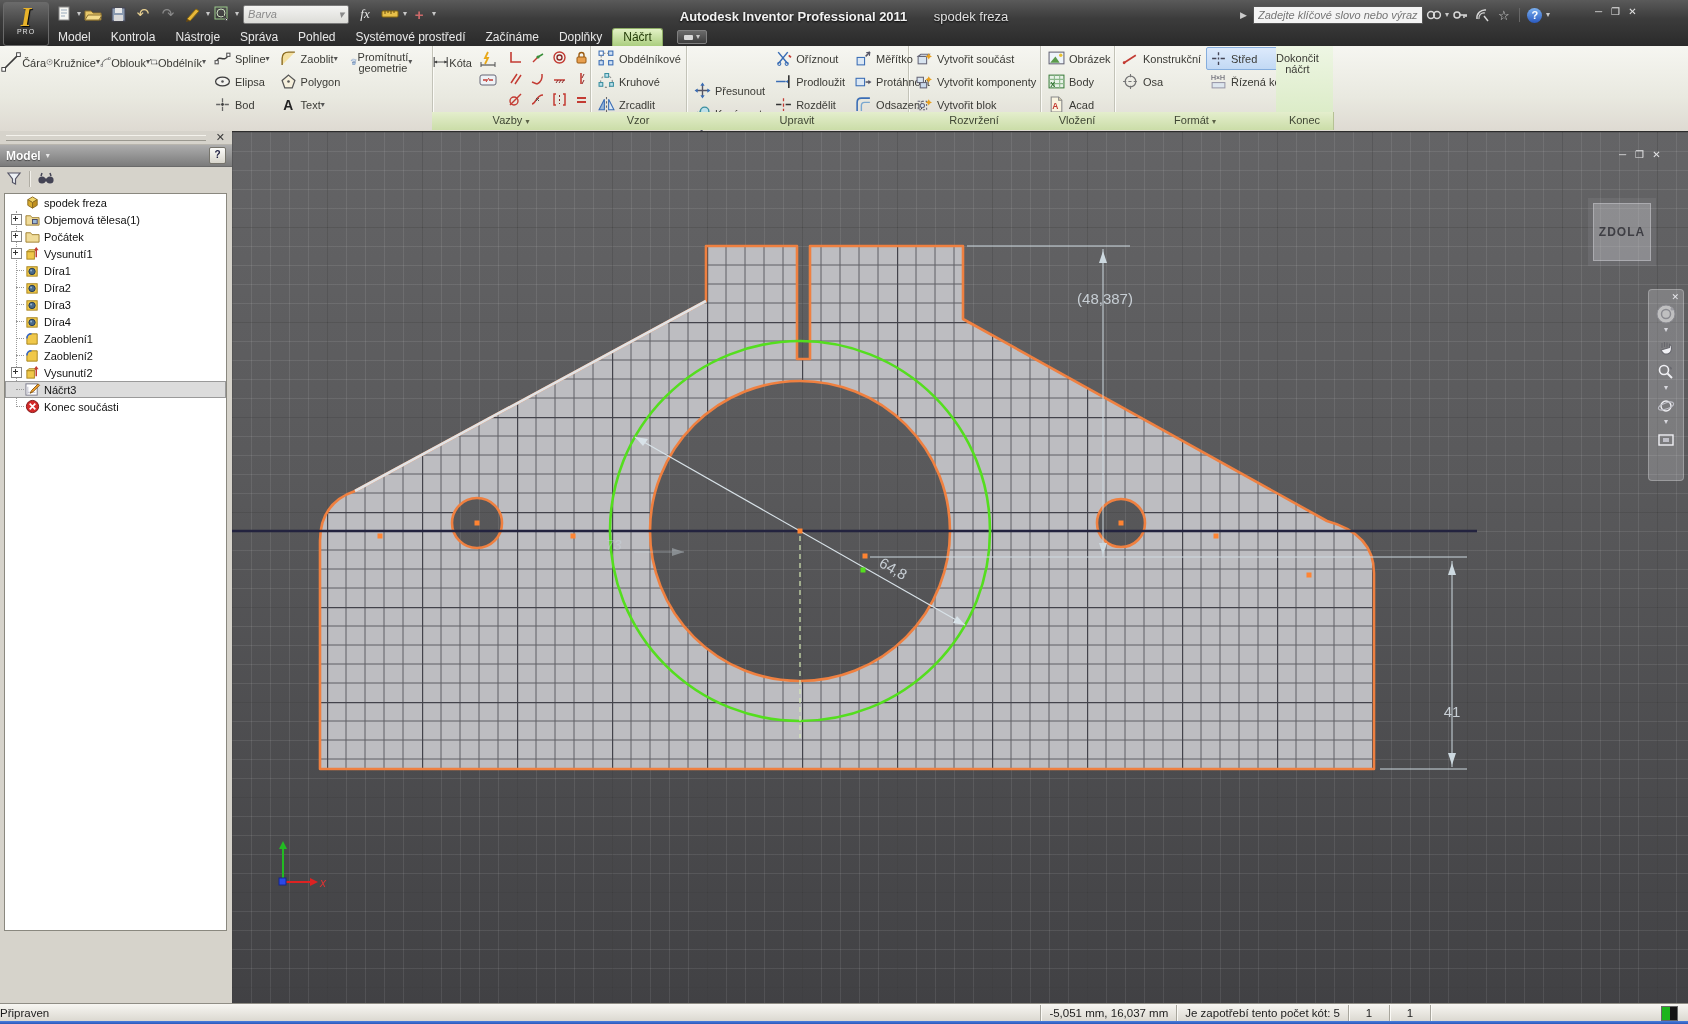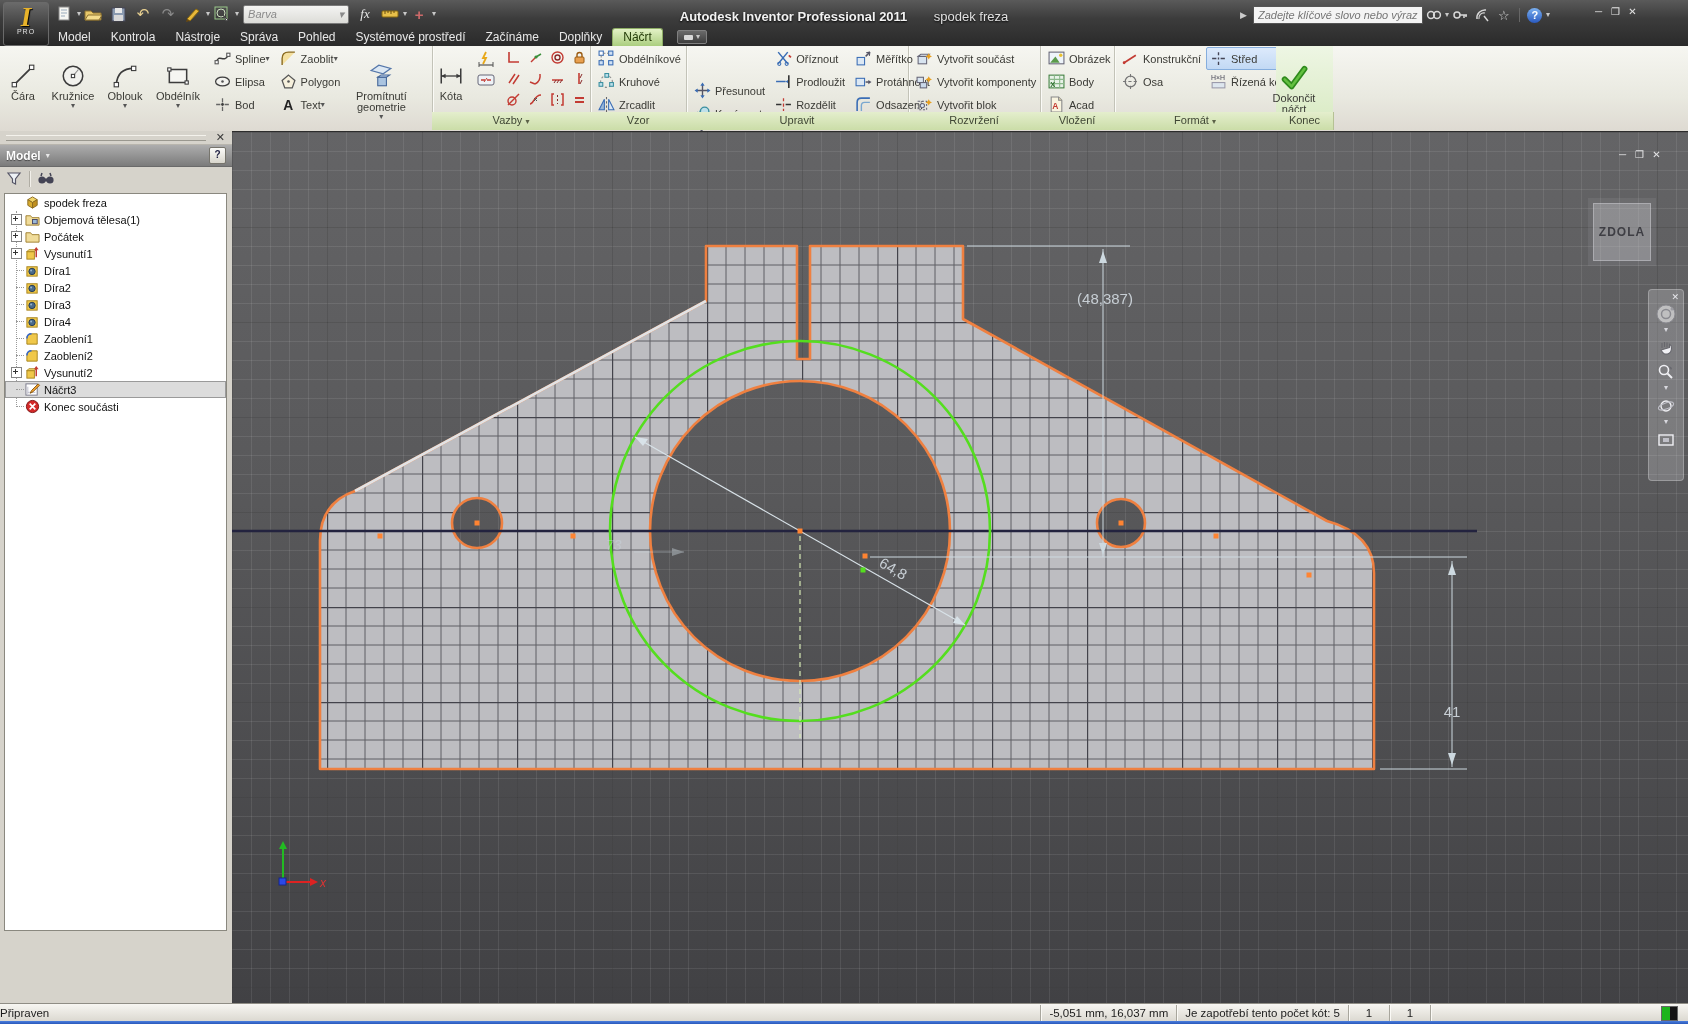--- a/index.html
+++ b/index.html
@@ -37,21 +37,21 @@
   #tab-extra .dot{width:9px;height:5px;background:#d8d8d8;border-radius:1px;margin-right:3px;}
   
   #ribbon{position:absolute;left:0;top:46px;width:1688px;height:85px;
     background:linear-gradient(#f6f6f1 0%,#e9e9e0 60%,#dededas 100%);background:linear-gradient(#f6f6f1 0%,#e9e9e0 60%,#dedad2 100%);
     border-bottom:1px solid #8a8a86;}
   .rpanel{position:absolute;top:0;height:66px;display:flex;align-items:flex-start;padding-top:1px;}
   .rpanel.sep{border-right:1px solid #c3c3b8;box-shadow:1px 0 0 #fbfbf7;}
   .plabel{position:absolute;top:66px;height:18px;background:linear-gradient(#e4eecd,#cbdda8);
     font-size:11px;color:#3f4634;text-align:center;line-height:17px;border-right:1px solid #b5c194;}
   .plabel .ddk{margin-left:3px;font-size:8px;color:#5a6147;}
-  .bb{display:flex;flex-direction:column;align-items:center;font-size:11px;color:#3a3a35;text-align:center;border-radius:2px;padding-top:16px;}
+  .bb{display:flex;flex-direction:row;align-items:center;font-size:11px;color:#3a3a35;text-align:center;border-radius:2px;padding-top:2px;}
   .bb .bicon{width:28px;height:26px;}
   .bb .blbl{line-height:11px;margin-top:2px;}
   .scol{display:flex;flex-direction:column;}
   .sb{display:flex;align-items:center;height:21px;font-size:11px;color:#3a3a35;padding:0 3px;white-space:nowrap;border-radius:2px;border:1px solid transparent;}
   .sb .sicon{width:17px;height:17px;margin-right:4px;flex:none;}
   .sb.selected{background:linear-gradient(#ddeafc,#c2d9f4);border:1px solid #86aedd;}
   .cgrid{display:grid;grid-template-columns:repeat(4,22px);grid-auto-rows:21px;margin-left:2px;}
   .cbtn{display:flex;align-items:center;justify-content:center;}
   .mini-col{display:flex;flex-direction:column;margin:1px 2px 0 4px;}
   .mini-btn{width:24px;height:21px;display:flex;align-items:center;justify-content:center;}

